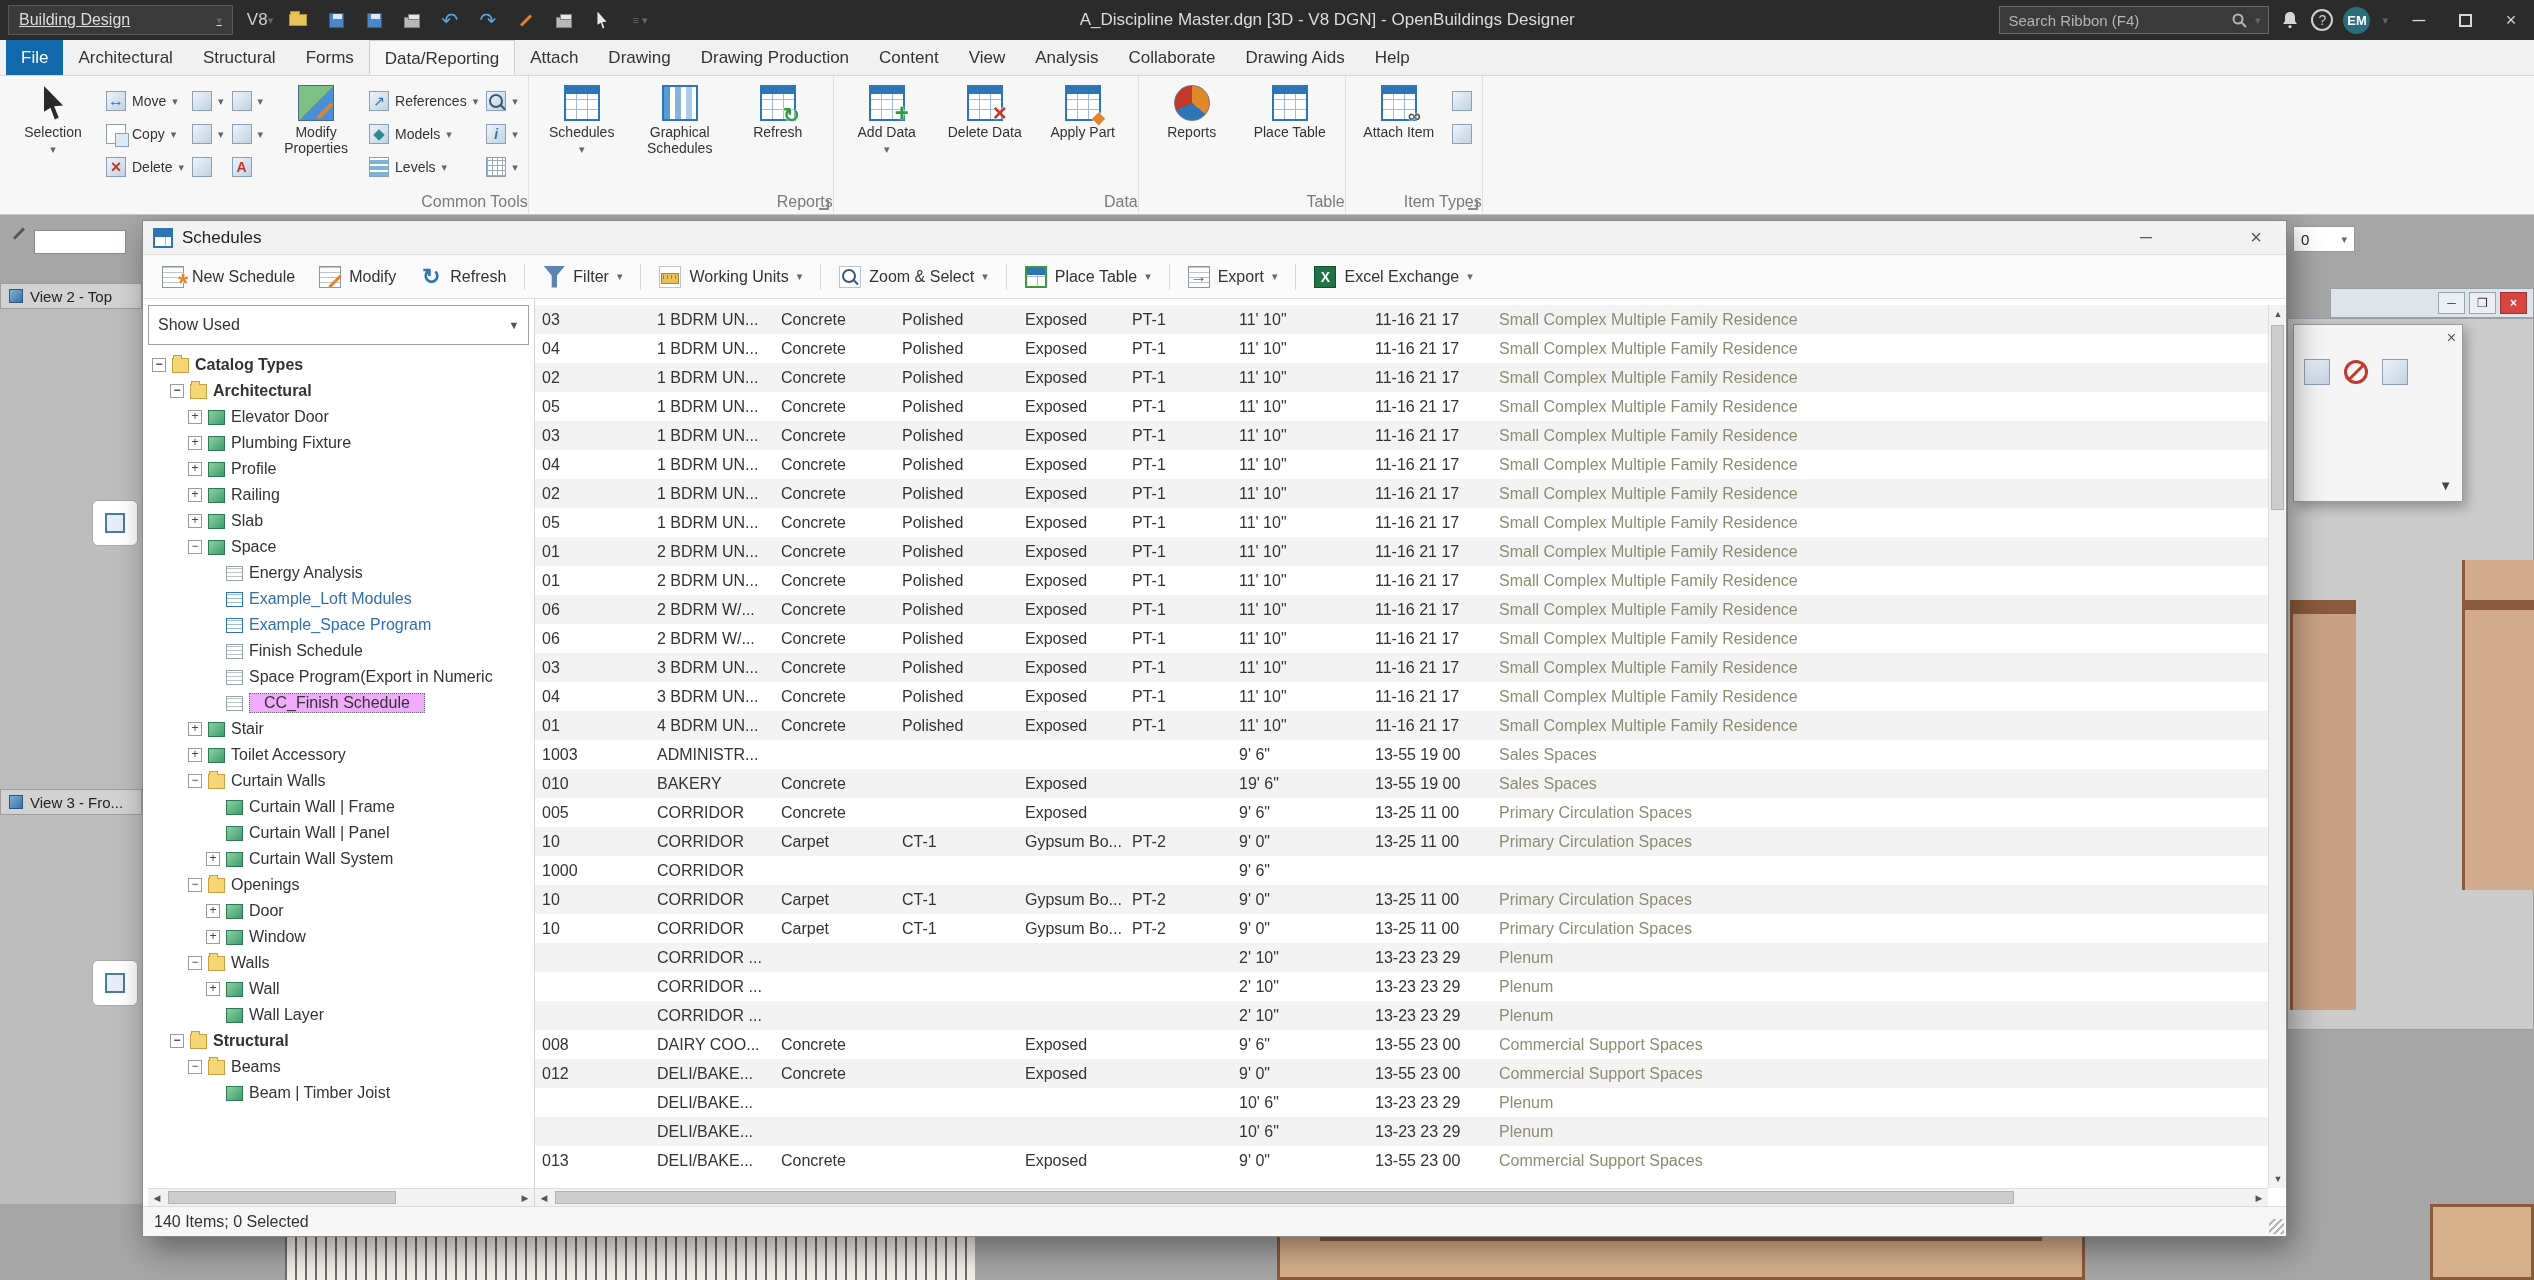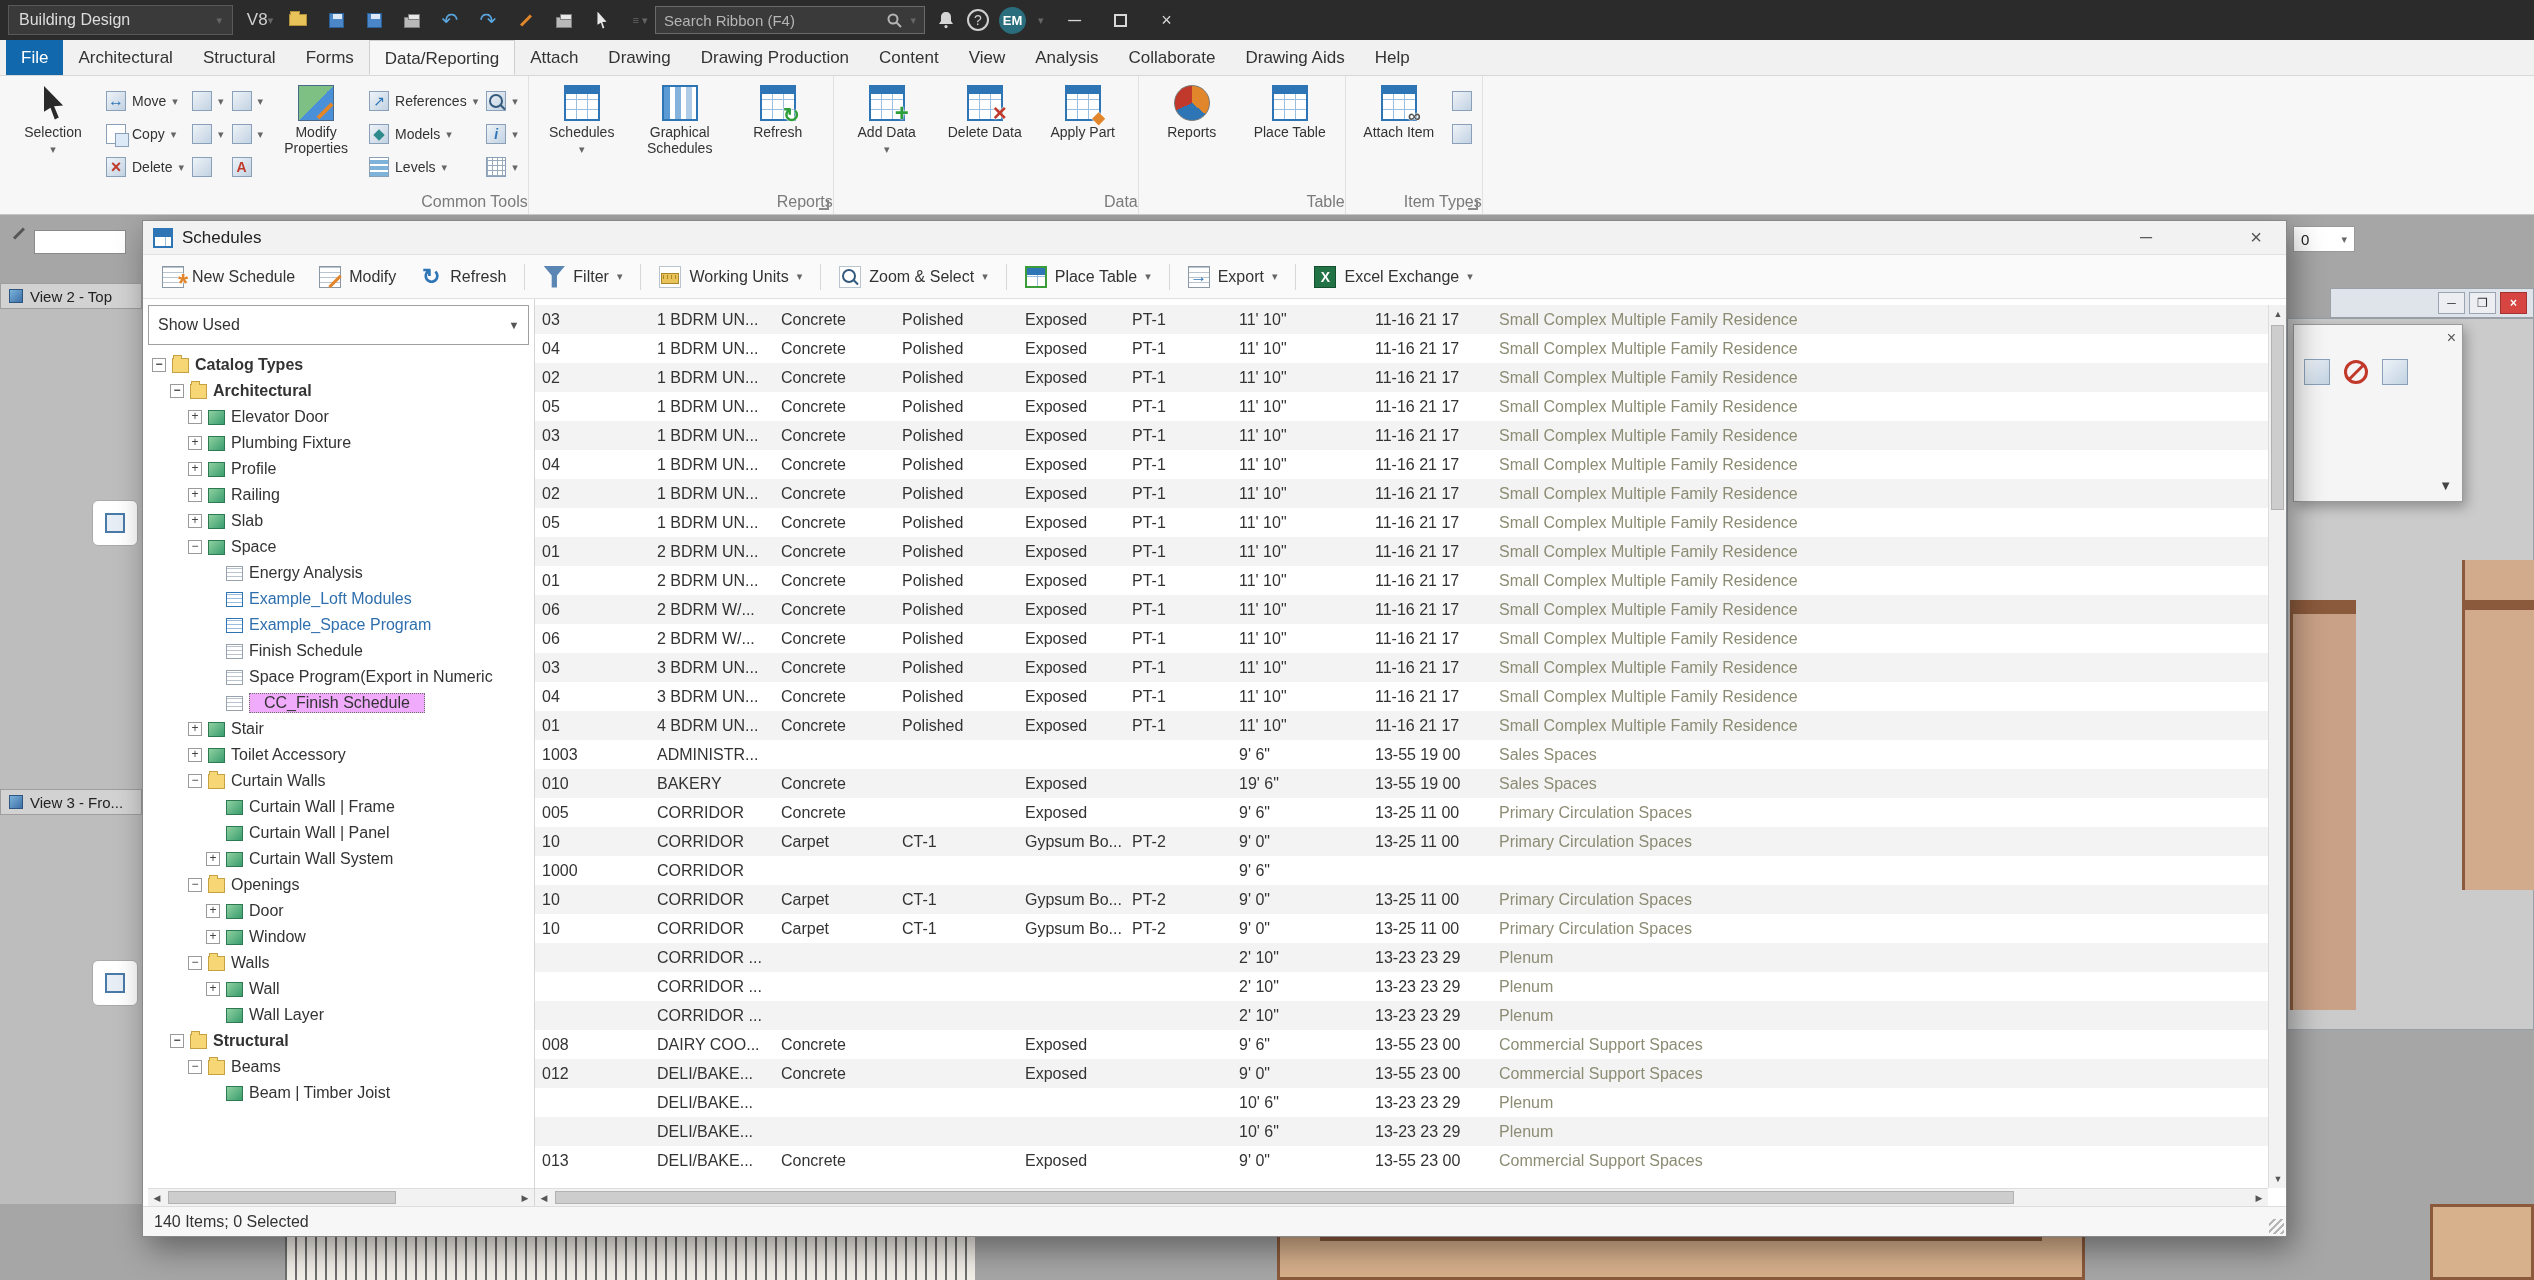--- a/index.html
+++ b/index.html
@@ -5,21 +5,21 @@
   * { margin:0; padding:0; box-sizing:border-box; }
   html,body { width:2534px; height:1280px; overflow:hidden;
     font-family:"Liberation Sans", sans-serif; }
   .screen { position:relative; width:2534px; height:1280px; background:#a6a6a6; overflow:hidden; }
 
   
   .titlebar { position:absolute; top:0; left:0; right:0; height:40px; background:#2b2b2b;
     display:flex; align-items:center; color:#e6e6e6; z-index:30; }
   .workflow { display:flex; align-items:center; justify-content:space-between; gap:10px;
     background:#3a3a3a; border:1px solid #585858; height:30px; padding:0 10px; margin-left:8px;
-    min-width:225px; font-size:16px; color:#ddd; }
+    min-width:225px; font-size:16px; color:#ddd;text-decoration:underline; }
   .qat { display:flex; align-items:center; gap:8px; margin-left:12px; }
   .qbtn { width:30px; height:30px; display:flex; align-items:center; justify-content:center; font-size:17px; color:#cfcfcf; }
   .apptitle { flex:1; text-align:center; font-size:17px; color:#dcdcdc; white-space:nowrap; overflow:hidden; }
   .search { width:270px; height:28px; background:#3a3a3a; border:1px solid #6a6a6a;
     display:flex; align-items:center; gap:8px; padding:0 8px; color:#b5b5b5; font-size:15px; margin-right:6px; }
   .search .txt { flex:1; overflow:hidden; white-space:nowrap; }
   .helpbtn { width:22px; height:22px; border:2px solid #cfcfcf; border-radius:50%;
     display:flex; align-items:center; justify-content:center; font-size:14px; color:#cfcfcf; margin:0 6px; }
   .avatar { width:27px; height:27px; border-radius:50%; background:#2a6e7e; color:#fff;
     display:flex; align-items:center; justify-content:center; font-size:13px; font-weight:bold; margin:0 4px; }
@@ -317,20 +317,21 @@
       <span class="qbtn">
           <span class="i-print"></span>
         </span>
       <span class="qbtn">
           <span class="i-cursor"></span>
         </span>
       <span class="qbtn">
           <span class="chev">≡ ▾</span>
         </span>
     </div>
+    <div class="apptitle">A_Discipline Master.dgn [3D - V8 DGN] - OpenBuildings Designer</div>
     <div class="search">
       <span class="txt">Search Ribbon (F4)</span>
       <svg width="15" height="15" viewBox="0 0 15 15">
           <circle cx="6" cy="6" r="4.5" fill="none" stroke="#b5b5b5" stroke-width="2"></circle>
           <line x1="9.5" y1="9.5" x2="14" y2="14" stroke="#b5b5b5" stroke-width="2"></line>
         </svg>
       <span class="chev">▾</span>
     </div>
     <span class="qbtn">
       <svg width="16" height="18" viewBox="0 0 16 18">

